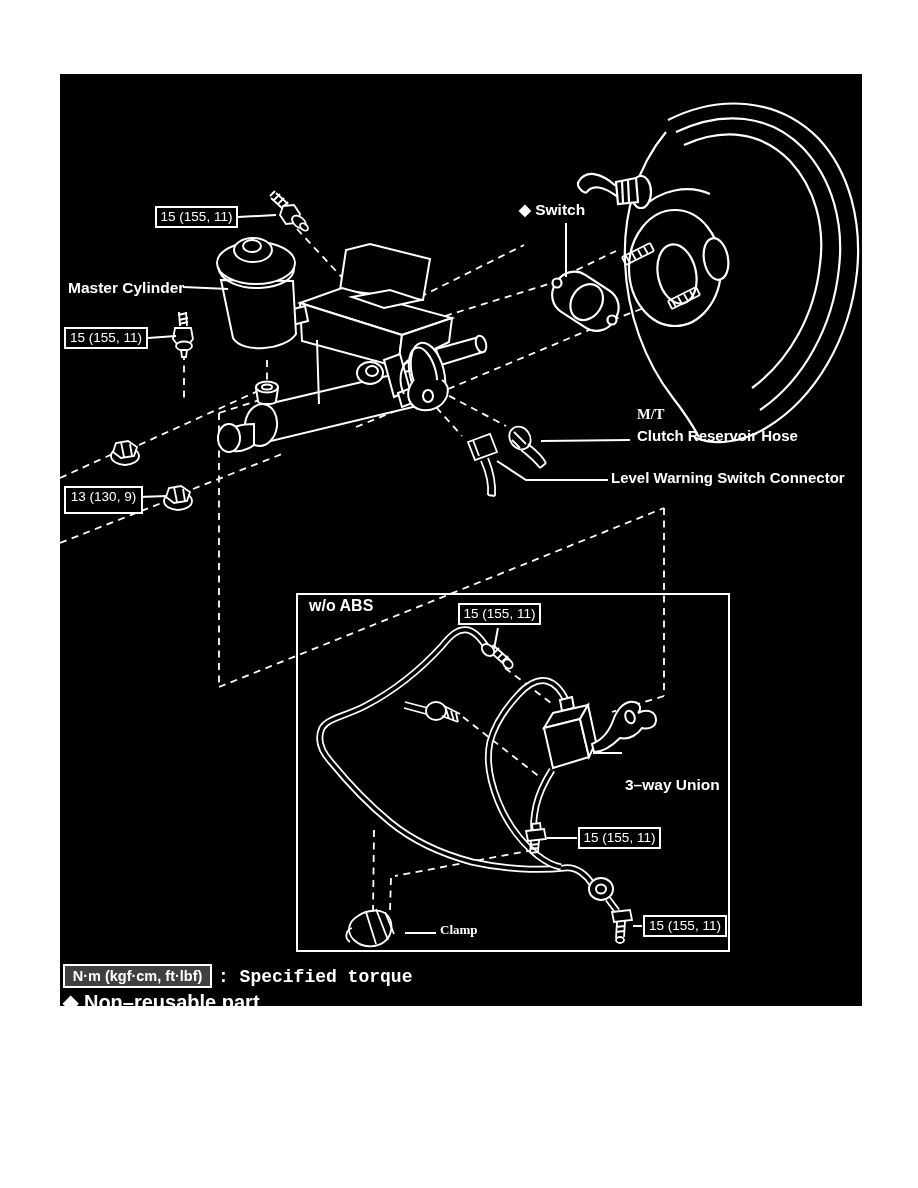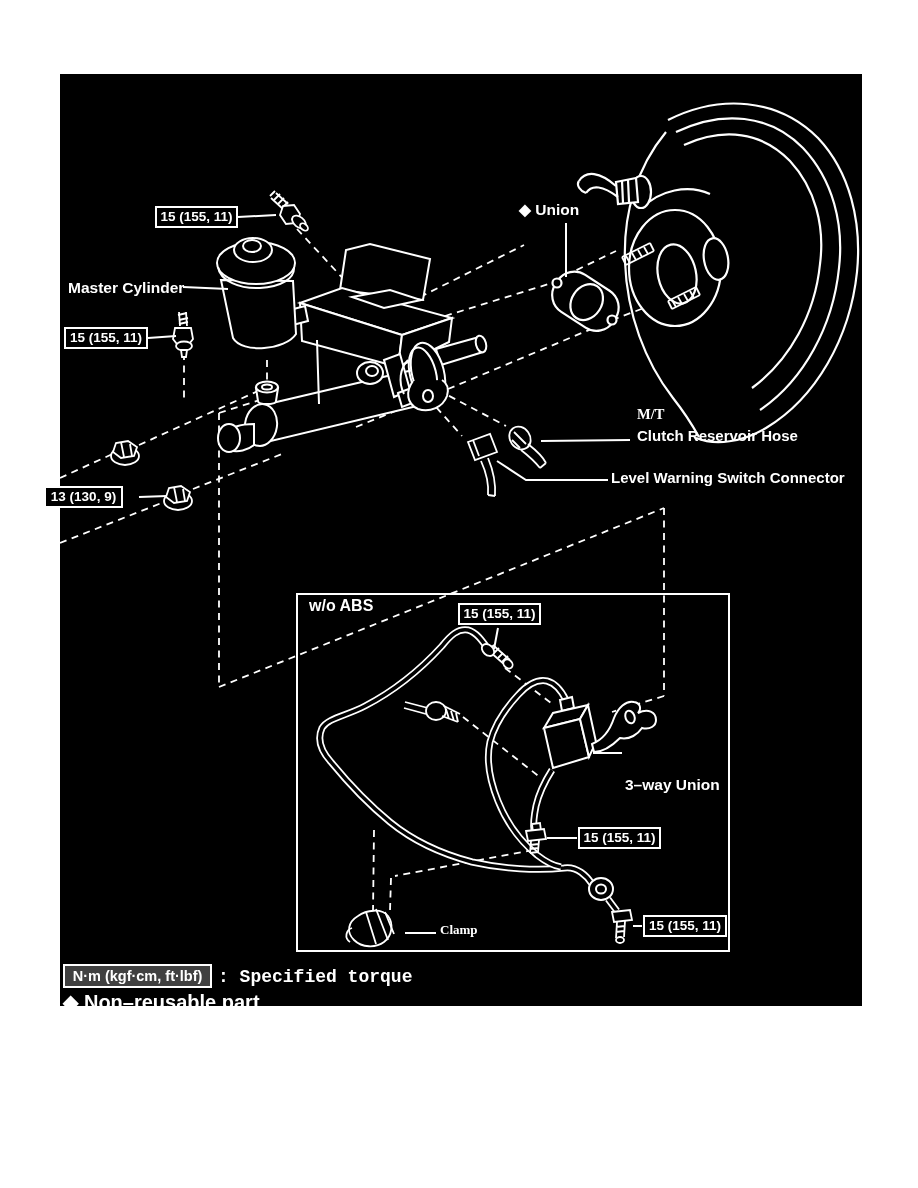--- a/index.html
+++ b/index.html
@@ -13,21 +13,21 @@
   .panel{
     position:absolute;left:60px;top:74px;width:802px;height:932px;
     background:#000000;
   }
   .panel svg{position:absolute;left:0;top:0;}
   .lbl{
     position:absolute;color:#ffffff;font-weight:bold;
     white-space:nowrap;line-height:1.1;
   }
   .tqbox{
-    position:absolute;color:#ffffff;font-weight:bold;
+    position:absolute;color:#ffffff;font-weight:normal;
     border:2px solid #ffffff;background:#000000;
     text-align:center;white-space:nowrap;
     font-size:13.5px;
     box-sizing:border-box;
   }
   .insetbox{
     position:absolute;border:2px solid #ffffff;background:transparent;
     box-sizing:border-box;
   }
   .legendbox{
@@ -253,27 +253,27 @@
       <path d="M 642,926 L 633,926"></path>
       <path d="M 436,933 L 405,933"></path>
     </g>
   </svg>
 
   <div class="insetbox" style="left:236px;top:519px;width:434px;height:359px;"></div>
 </div>
 
 <div class="tqbox" style="left:155px;top:206px;width:83px;height:22px;line-height:18px;">15 (155, 11)</div>
 <div class="tqbox" style="left:64px;top:327px;width:84px;height:22px;line-height:18px;">15 (155, 11)</div>
-<div class="tqbox" style="left:44px;top:486px;width:79px;height:22px;line-height:18px;">13 (130, 9)</div>
+<div class="tqbox" style="left:64px;top:486px;width:79px;height:28px;line-height:18px;">13 (130, 9)</div>
 <div class="tqbox" style="left:458px;top:603px;width:83px;height:22px;line-height:18px;">15 (155, 11)</div>
 <div class="tqbox" style="left:578px;top:827px;width:83px;height:22px;line-height:18px;">15 (155, 11)</div>
 <div class="tqbox" style="left:643px;top:915px;width:84px;height:22px;line-height:18px;">15 (155, 11)</div>
 
 <div class="lbl" style="left:68px;top:279px;font-size:15.5px;">Master Cylinder</div>
-<div class="lbl" style="left:519px;top:201px;font-size:15.5px;">◆ Union</div>
+<div class="lbl" style="left:519px;top:201px;font-size:15.5px;">◆ Switch</div>
 <div class="lbl" style="left:637px;top:407px;font-size:14.5px;font-family:Liberation Serif, serif;">M/T</div>
 <div class="lbl" style="left:637px;top:428px;font-size:15px;">Clutch Reservoir Hose</div>
 <div class="lbl" style="left:611px;top:470px;font-size:15px;">Level Warning Switch Connector</div>
 <div class="lbl" style="left:309px;top:597px;font-size:16px;">w/o ABS</div>
 <div class="lbl" style="left:625px;top:744px;font-size:15.5px;margin-top:32px;">3–way Union</div>
 <div class="lbl" style="left:440px;top:923px;font-size:13px;font-family:Liberation Serif, serif;">Clamp</div>
 
 <div class="legendbox" style="left:63px;top:964px;width:149px;height:24px;line-height:20px;">N·m (kgf·cm, ft·lbf)</div>
 <div class="lbl" style="left:218px;top:968px;font-size:18px;font-family:Liberation Mono, monospace;">: Specified torque</div>
 <div class="lbl" style="left:63px;top:991px;font-size:20px;">◆ Non–reusable part</div>

